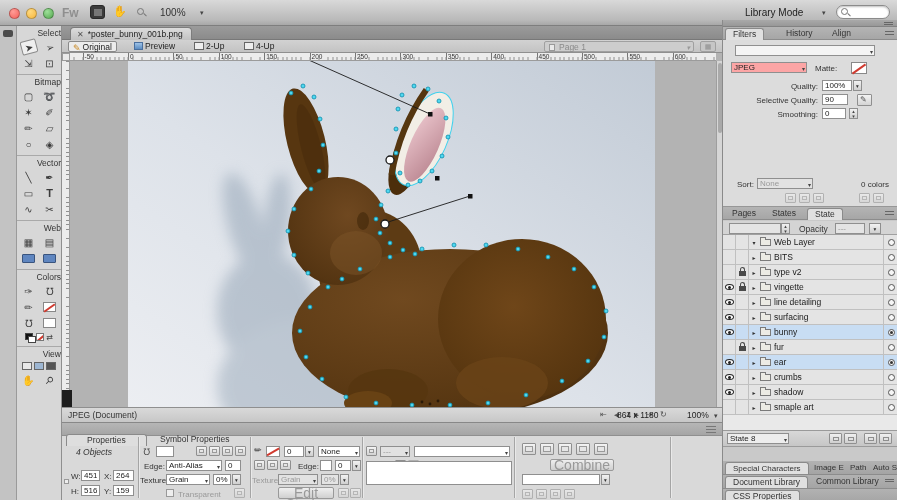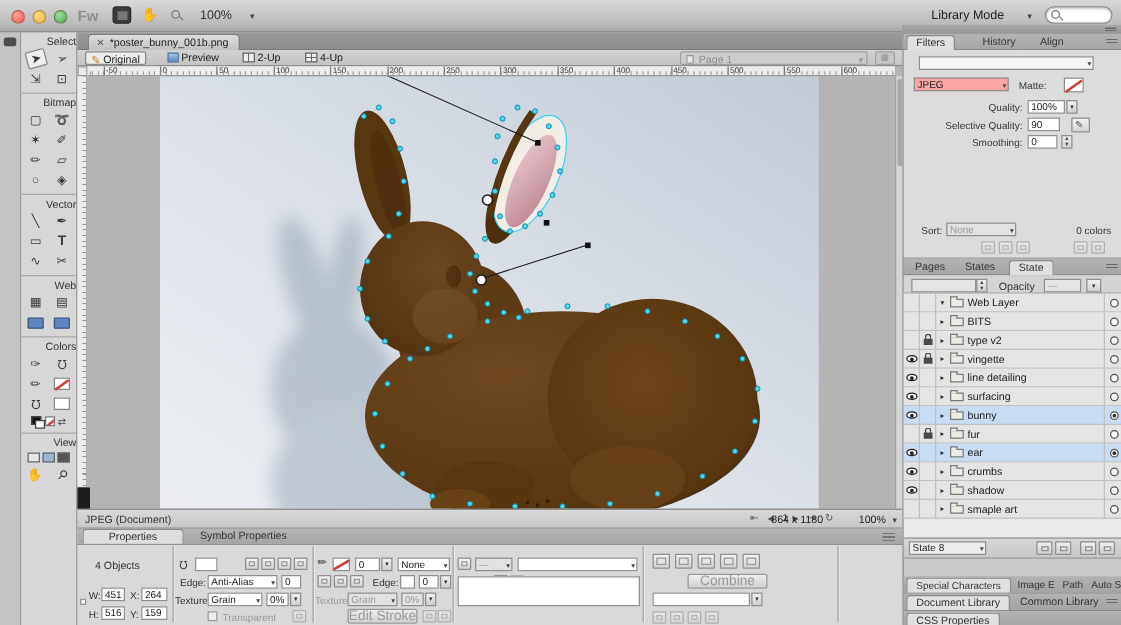--- a/index.html
+++ b/index.html
@@ -100,37 +100,37 @@
   #statusbar{position:absolute;left:0;top:381px;width:660px;height:15px;background:linear-gradient(#d9d9d9,#c7c7c7);border-top:1px solid #8f8f8f;font-size:8.5px;color:#333;}
   #statusbar .fmt{position:absolute;left:6px;top:2px;}
   .stctl{position:absolute;top:2px;color:#555;font-size:8px;}
   #st-size{position:absolute;left:555px;top:2px;color:#222;}
   #st-zoom{position:absolute;left:625px;top:2px;color:#222;}
   #st-zcaret{position:absolute;left:652px;top:4px;}
 
   
   #props{position:absolute;left:62px;top:422px;width:660px;height:78px;background:#d9d9d9;border-top:1px solid #888;}
   #propstabs{position:absolute;left:0;top:0;width:660px;height:13px;background:linear-gradient(#b6b6b6,#a5a5a5);border-bottom:1px solid #8f8f8f;}
-  .ptab{position:absolute;top:0;height:12px;line-height:11px;font-size:8.5px;padding:0 20px;color:#333;}
+  .ptab{position:absolute;top:11px;height:12px;line-height:11px;font-size:8.5px;padding:0 20px;color:#333;}
   .ptab.active{background:#dedede;border:1px solid #8a8a8a;border-bottom:none;border-radius:3px 3px 0 0;}
   #props .menu3{position:absolute;right:6px;top:3px;width:10px;height:7px;
     background:repeating-linear-gradient(#777 0 1px,transparent 1px 3px);}
   .vsep{position:absolute;top:14px;bottom:2px;width:1px;background:#a5a5a5;box-shadow:1px 0 0 #e9e9e9;}
   .flabel{position:absolute;font-size:8px;color:#333;white-space:nowrap;}
   .flabel.dis,.dis{color:#999;}
   .field{position:absolute;height:11px;background:#fff;border:1px solid #8f8f8f;font-size:8px;line-height:10px;padding:0 2px;color:#222;}
   .field.gray{background:#e4e4e4;color:#999;}
   .dd{position:absolute;height:11px;background:#fff;border:1px solid #8f8f8f;font-size:8px;line-height:10px;padding:0 10px 0 2px;color:#222;}
   .dd:after{content:'▾';position:absolute;right:1px;top:1px;font-size:6px;color:#444;}
   .dd.gray{background:#e2e2e2;color:#9a9a9a;}
   .ddbtn{position:absolute;width:9px;height:11px;background:linear-gradient(#f2f2f2,#cfcfcf);border:1px solid #8f8f8f;font-size:5.5px;text-align:center;line-height:10px;color:#333;}
   .mini{position:absolute;width:11px;height:10px;background:linear-gradient(#f4f4f4,#d2d2d2);border:1px solid #8f8f8f;border-radius:1px;}
   .mini i{position:absolute;left:2px;top:2px;right:2px;bottom:2px;border:1px solid #9a9a9a;background:#e6e6e6;}
   .mini.dim{opacity:.55;}
-  .pbtn{position:absolute;height:12px;background:linear-gradient(#efefef,#d0d0d0);border:1px solid #999;border-radius:2px;font-size:11px;text-align:center;color:#999;line-height:11px;}
+  .pbtn{position:absolute;height:12px;background:linear-gradient(#efefef,#d0d0d0);border:1px solid #999;border-radius:2px;font-size:14px;text-align:center;color:#999;line-height:11px;}
   .cbox{position:absolute;width:8px;height:8px;background:#eee;border:1px solid #999;}
   .tinyglyph{position:absolute;font-size:9px;color:#444;}
   #filters-list{position:absolute;left:304px;top:38px;width:146px;height:24px;background:#fff;border:1px solid #8f8f8f;}
 
   
   #rightdock{position:absolute;left:722px;top:20px;width:175px;height:480px;background:#c9c9c9;border-left:1px solid #8a8a8a;}
   #dockbar{position:absolute;left:0;top:0;width:175px;height:7px;background:linear-gradient(#a9a9a9,#989898);border-bottom:1px solid #828282;}
   #dockbar .menu3{position:absolute;right:5px;top:2px;width:9px;height:3px;background:repeating-linear-gradient(#666 0 1px,transparent 1px 2px);}
   .panetabs{position:absolute;left:0;width:175px;height:13px;background:linear-gradient(#b4b4b4,#a6a6a6);border-bottom:1px solid #8c8c8c;}
   .panetab{position:absolute;top:1px;height:12px;line-height:11px;font-size:8.5px;padding:0 7px;color:#333;white-space:nowrap;overflow:hidden;}
@@ -510,21 +510,21 @@
     <span class="ptab" style="left:78px;">Symbol Properties</span>
   </div>
   <span class="menu3"></span>
 
   <div class="vsep" style="left:76px;"></div>
   <div class="vsep" style="left:188px;"></div>
   <div class="vsep" style="left:300px;"></div>
   <div class="vsep" style="left:452px;"></div>
   <div class="vsep" style="left:608px;"></div>
 
-  <span class="flabel" style="left:14px;top:24px;font-size:8.5px;">4 Objects</span>
+  <span class="flabel" style="left:14px;top:24px;font-size:8.5px;font-style:italic;">4 Objects</span>
   <span class="cbox" style="left:2px;top:56px;width:5px;height:5px;"></span>
   <span class="flabel" style="left:9px;top:49px;">W:</span>
   <input class="field" style="left: 19px; top: 47px; width: 19px;" value="451">
   <span class="flabel" style="left:42px;top:49px;">X:</span>
   <input class="field" style="left: 51px; top: 47px; width: 21px;" value="264">
   <span class="flabel" style="left:9px;top:64px;">H:</span>
   <input class="field" style="left: 19px; top: 62px; width: 19px;" value="516">
   <span class="flabel" style="left:42px;top:64px;">Y:</span>
   <input class="field" style="left: 51px; top: 62px; width: 21px;" value="159">
 

